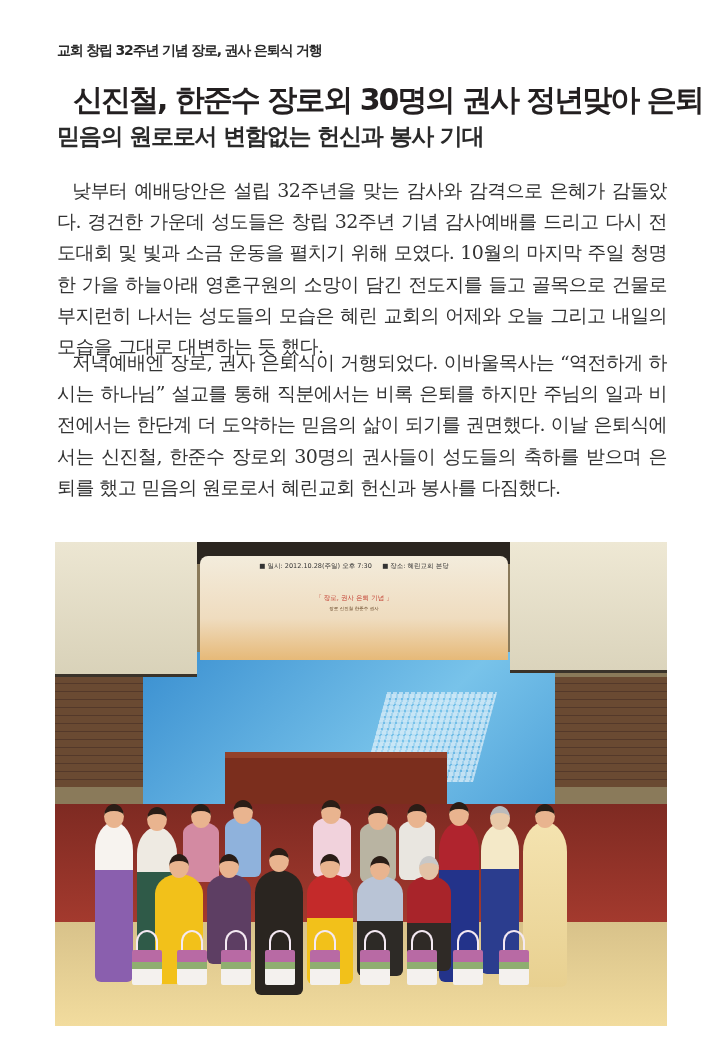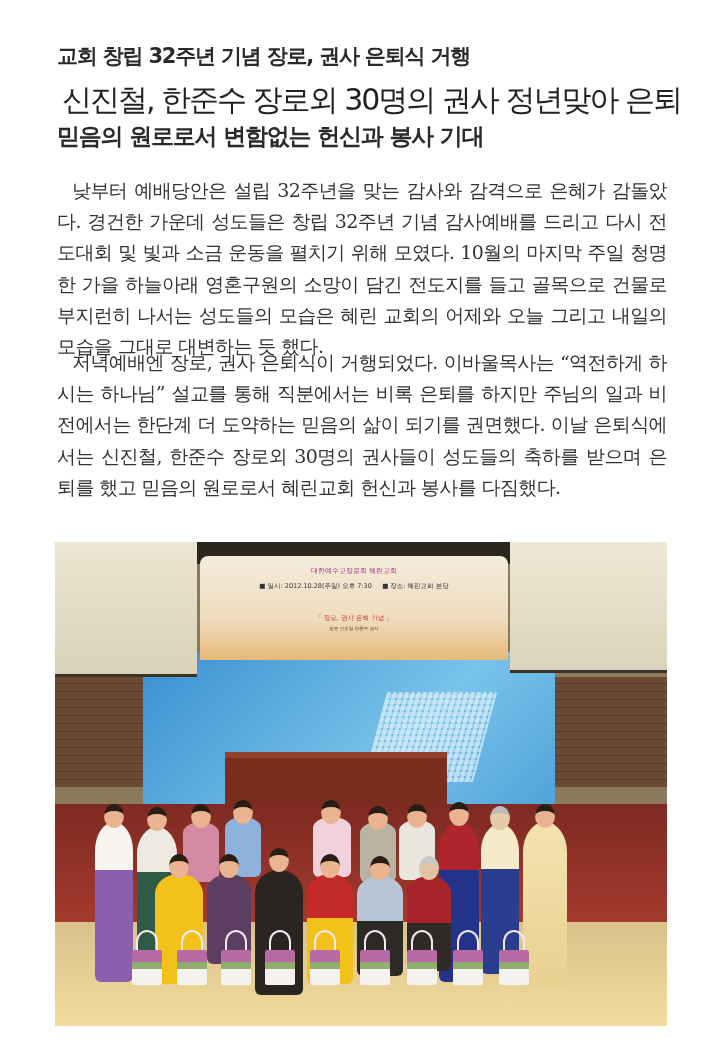--- a/index.html
+++ b/index.html
@@ -1,19 +1,19 @@
 <!DOCTYPE html>
 <html><head>
 <meta charset="utf-8">
 <style>
   html, body { margin:0; padding:0; background:#ffffff; }
   body { width:724px; height:1054px; position:relative; overflow:hidden; font-family:"DejaVu Sans", sans-serif; color:#231f20; }
   .headline { position:absolute; left:57px; top:0; width:640px; }
-  .kicker { position:absolute; top:42px; left:0; font-size:21px; font-weight:bold; letter-spacing:-1.2px; white-space:nowrap; color:#2a2a2a; }
-  .title { position:absolute; top:80px; left:5px; font-size:30px; font-weight:normal; letter-spacing:-2px; white-space:nowrap; color:#231f20; }
+  .kicker { position:absolute; top:42px; left:0; font-size:14px; font-weight:bold; letter-spacing:-1.2px; white-space:nowrap; color:#2a2a2a; }
+  .title { position:absolute; top:80px; left:16px; font-size:30px; font-weight:bold; letter-spacing:-2px; white-space:nowrap; color:#231f20; }
   .subtitle { position:absolute; top:121px; left:0; font-size:23px; font-weight:bold; letter-spacing:-1.2px; white-space:nowrap; color:#2a2a2a; }
   .article { position:absolute; left:57px; width:610px; font-family:"DejaVu Serif", serif; font-size:19px; line-height:31.2px; letter-spacing:-0.6px; color:#333; text-align:justify; }
   .p1 { top:175px; }
   .p2 { top:347px; }
   .article p { margin:0; text-indent:15px; }
 
   .photo { position:absolute; left:55px; top:542px; width:612px; height:484px; overflow:hidden; background:#8a7a5a; }
   .photo .screen-l { position:absolute; left:0; top:0; width:142px; height:132px; background:linear-gradient(#ece6d2,#d9d2b9); border-bottom:3px solid #3a332a; }
   .photo .screen-r { position:absolute; right:0; top:0; width:157px; height:128px; background:linear-gradient(#eee8d4,#dbd4bc); border-bottom:3px solid #3a332a; }
   .photo .valance { position:absolute; left:142px; top:0; width:313px; height:22px; background:#2b2620; }
@@ -54,21 +54,20 @@
 </div>
 
 <div class="photo" title="창립 32주년 기념 감사예배 장로 권사 은퇴식 단체 사진">
   <div class="wall"></div>
   <div class="backdrop"></div>
   <div class="grid-deco"></div>
   <div class="screen-l"></div>
   <div class="screen-r"></div>
   <div class="valance"></div>
   <div class="banner">
-    <div class="org">대한예수교장로회 혜린교회</div>
     <div class="when">
       <span>■ 일시: 2012.10.28(주일) 오후 7:30</span>
       &nbsp;&nbsp;&nbsp;
       <span>■ 장소: 혜린교회 본당</span>
     </div>
     <div class="theme">「 장로, 권사 은퇴 기념 」</div>
     <div class="names">
       <span>장로</span>
       <span>신진철 한준수</span>
       <span>권사</span>

